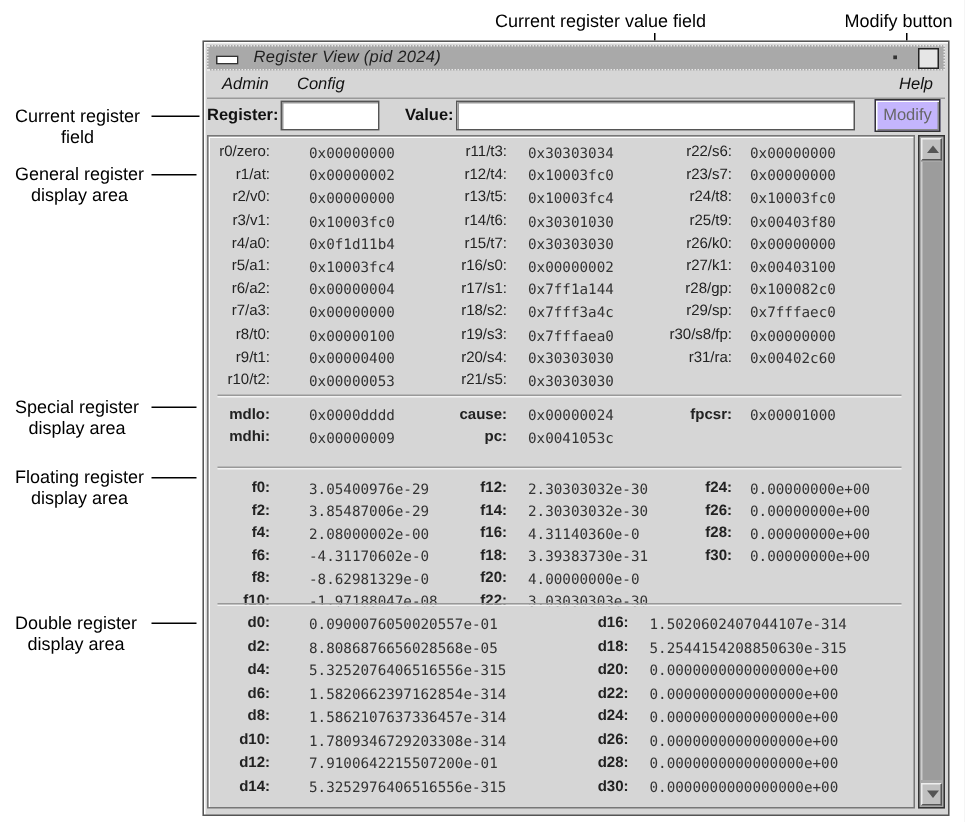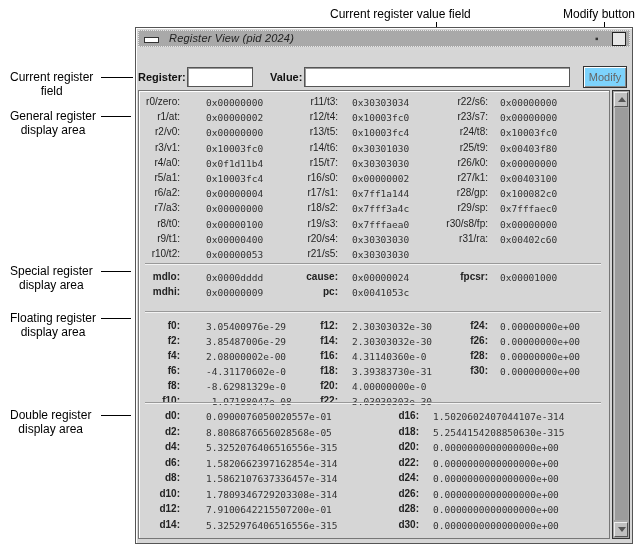--- a/index.html
+++ b/index.html
@@ -24,21 +24,21 @@
   .title-min { position: absolute; right: 26px; top: 2px; width: 8px; height: 12px; font-size: 10px; color:#333; }
   .title-max { position: absolute; right: 3px; top: 1px; width: 14px; height: 14px; border: 1px solid #222; background: #e6e6e6; }
 
   .menubar { position: absolute; left: 2px; top: 20px; right: 2px; height: 18px; border-bottom: 1px solid #999; }
   .menu-item { position: absolute; top: 2px; font-size: 11px; font-style: italic; color: #111; }
 
   .toolbar { position: absolute; left: 0; top: 38px; right: 0; height: 24px; }
   .lbl { position: absolute; font-size: 11px; font-weight: bold; color: #111; top: 5px; }
   .field { position: absolute; top: 1px; height: 20px; background: #fff; border: 1px solid #555;
            box-shadow: inset 1px 1px 0 #999; font-family: "DejaVu Sans Mono", monospace; font-size: 11px; padding: 2px 3px; }
-  .modify-btn { position: absolute; right: 5px; top: 0px; width: 44px; height: 22px; background: #7dd3fc;
+  .modify-btn { position: absolute; right: 5px; top: 0px; width: 44px; height: 22px; background: #c4b5fd;
                 border: 1px solid #333; box-shadow: inset 1px 1px 0 #fff, inset -1px -1px 0 #888;
                 font-size: 11px; color: #666; text-align: center; line-height: 20px; }
 
   .panel { position: absolute; left: 2px; top: 62px; width: 472px; height: 449px; background: #d6d6d6;
            border: 1px solid #777; box-shadow: inset 1px 1px 0 #fff; overflow: hidden; }
   .scrollbar { position: absolute; left: 476px; top: 62px; width: 18px; height: 449px; background: #a8a8a8;
                border: 1px solid #333; }
   .scroll-up, .scroll-down { position: absolute; left: 1px; width: 14px; height: 15px; background: #c0c0c0;
                border: 1px solid #eee; border-right-color: #555; border-bottom-color: #555; }
   .scroll-up { top: 1px; } .scroll-down { bottom: 1px; }
@@ -94,20 +94,25 @@
 <div class="callout-line-h" style="left:101px;top:415px;width:30px;"></div>
 
 <div class="window">
   <div class="titlebar">
     <div class="title-menu-btn"></div>
     <div class="title-text">Register View (pid 2024)</div>
     <div class="title-min">▪</div>
     <div class="title-max"></div>
   </div>
 
+  <div class="menubar">
+    <div class="menu-item" style="left:10px;">Admin</div>
+    <div class="menu-item" style="left:60px;">Config</div>
+    <div class="menu-item" style="right:8px;">Help</div>
+  </div>
 
   <div class="toolbar">
     <div class="lbl" style="left:2px;">Register:</div>
     <div class="field" style="left:51px;width:66px;"></div>
     <div class="lbl" style="left:134px;">Value:</div>
     <div class="field" style="left:168px;width:266px;"></div>
     <div class="modify-btn">Modify</div>
   </div>
 
   <div class="panel">

